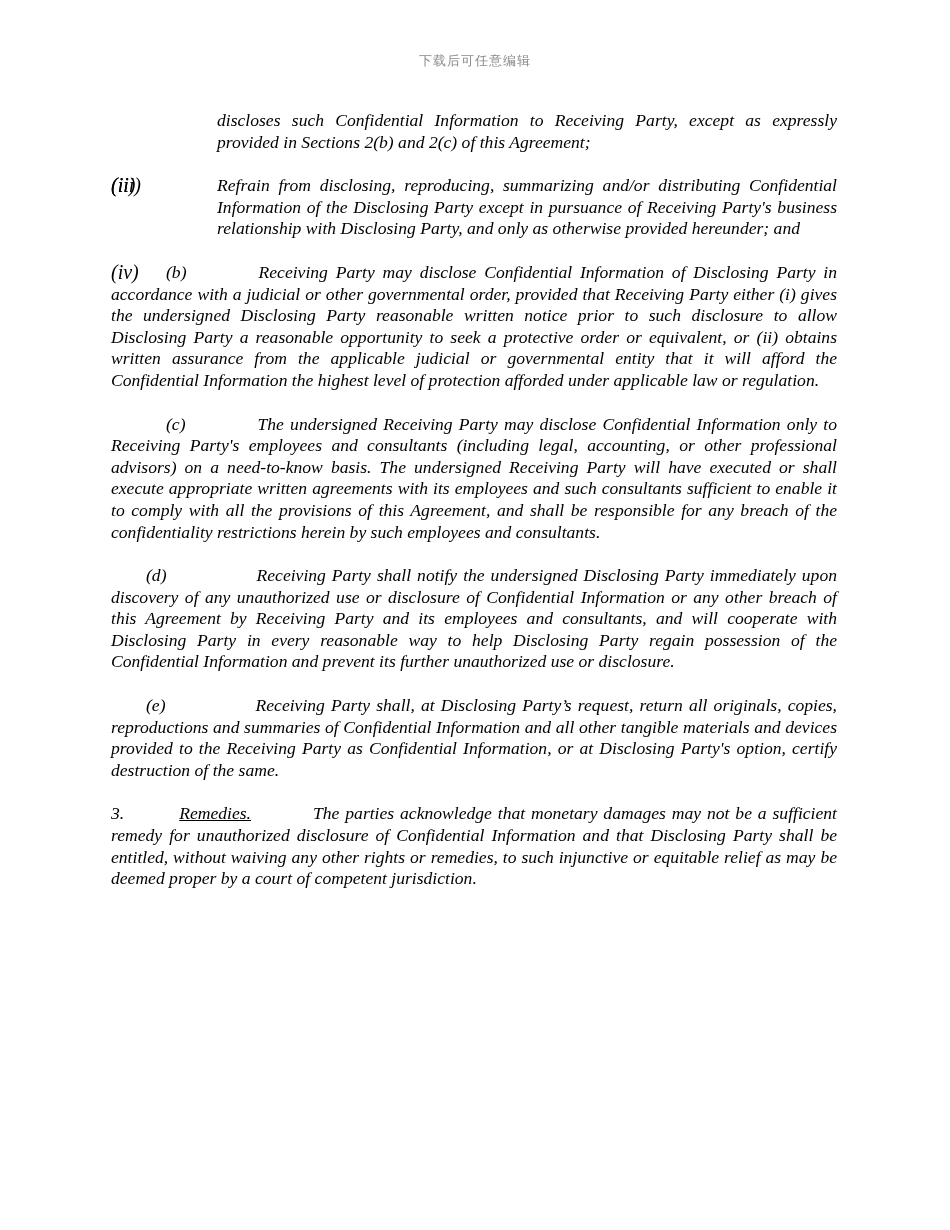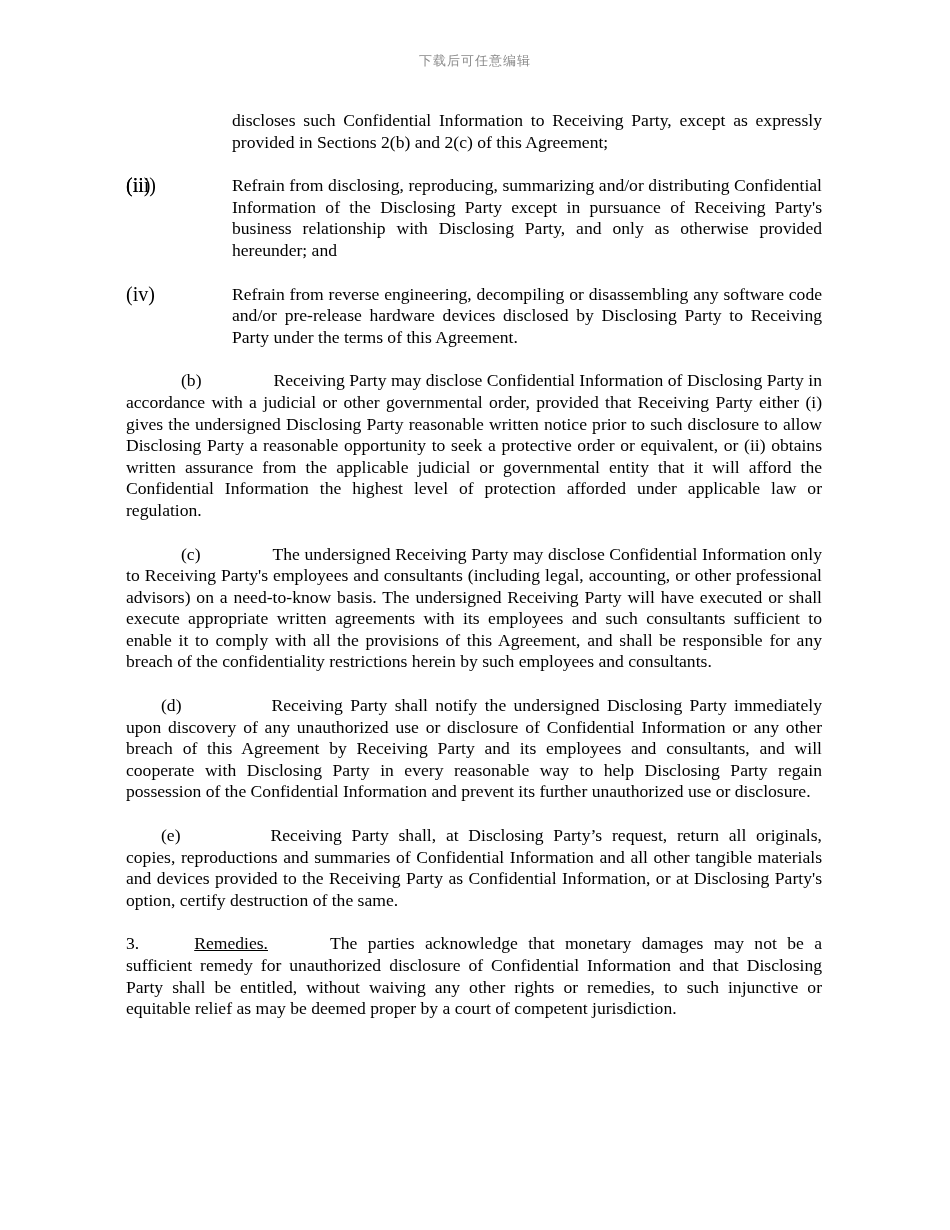--- a/index.html
+++ b/index.html
@@ -34,25 +34,26 @@
 
   
   .body-block {
     position: absolute;
     top: 110px;
     left: 110px;
     width: 728px;
   }
 
   p {
-    margin: 16px;
+    margin: 1px;
     font-size: 17.6px;
     line-height: 21.6px;
     text-align: justify;
     text-justify: inter-word;
+    font-style: italic;
   }
 
   
   .roman-item {
     position: relative;
     padding-left: 106px;   
     margin-top: 22px;
   }
   .roman-item .marker {
     position: absolute;
@@ -109,21 +110,20 @@
       <span class="marker">(ii)</span>
     </p>
 
     <p class="roman-item">
       <span class="marker">(iii)</span>
       <span>Refrain from disclosing, reproducing, summarizing and/or distributing Confidential Information of the Disclosing Party except in pursuance of Receiving Party's business relationship with Disclosing Party, and only as otherwise provided hereunder; and</span>
     </p>
 
     <p class="roman-item">
       <span class="marker">(iv)</span>
-      <span>Refrain from reverse engineering, decompiling or disassembling any software code and/or pre-release hardware devices disclosed by Disclosing Party to Receiving Party under the terms of this Agreement.</span>
     </p>
 
     <p class="lettered">
       <span class="indent-b"></span><span class="lbl">(b)</span><span class="tab-b"></span><span>Receiving Party may disclose Confidential Information of Disclosing Party in accordance with a judicial or other governmental order, provided that Receiving Party either (i) gives the undersigned Disclosing Party reasonable written notice prior to such disclosure to allow Disclosing Party a reasonable opportunity to seek a protective order or equivalent, or (ii) obtains written assurance from the applicable judicial or governmental entity that it will afford the Confidential Information the highest level of protection afforded under applicable law or regulation.</span>
     </p>
 
     <p class="lettered">
       <span class="indent-b"></span><span class="lbl">(c)</span><span class="tab-b"></span><span>The undersigned Receiving Party may disclose Confidential Information only to Receiving Party's employees and consultants (including legal, accounting, or other professional advisors) on a need-to-know basis.  The undersigned Receiving Party will have executed or shall execute appropriate written agreements with its employees and such consultants sufficient to enable it to comply with all the provisions of this Agreement, and shall be responsible for any breach of the confidentiality restrictions herein by such employees and consultants.</span>
     </p>
 

